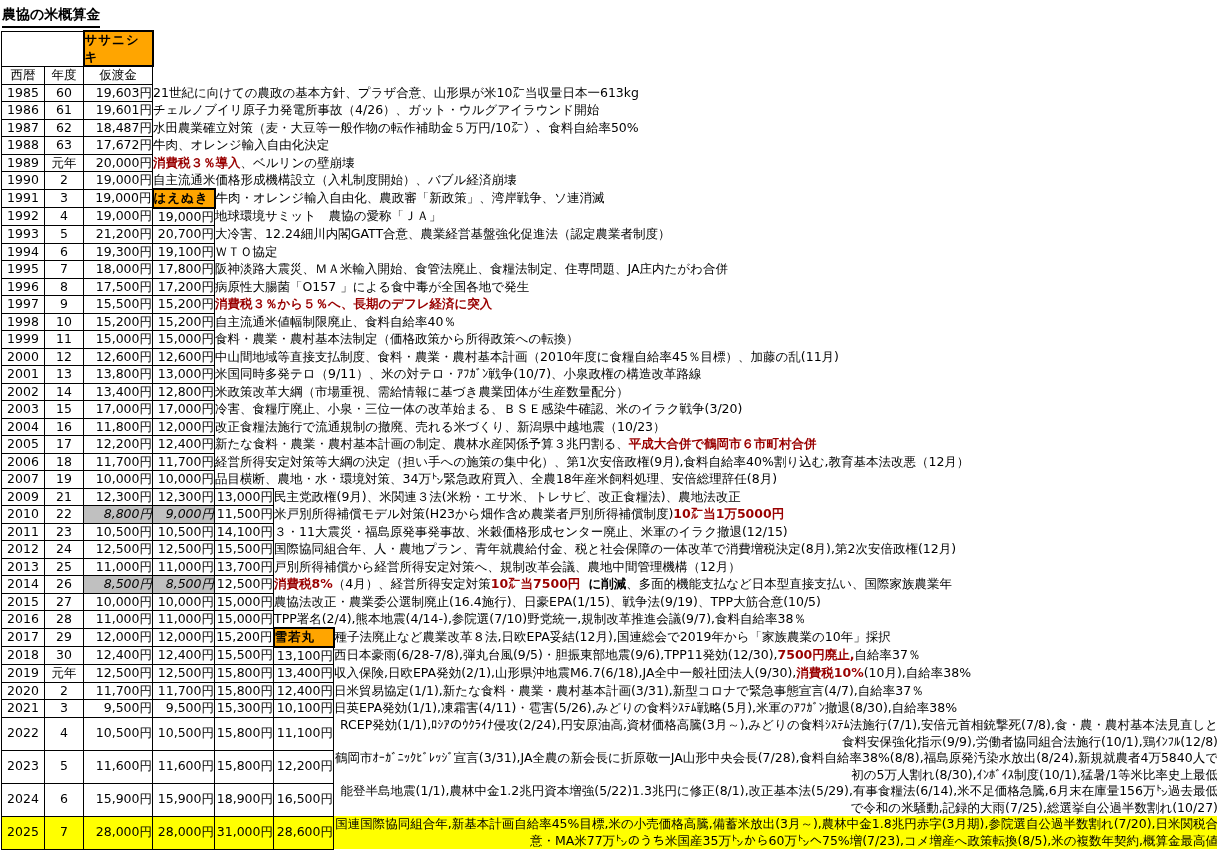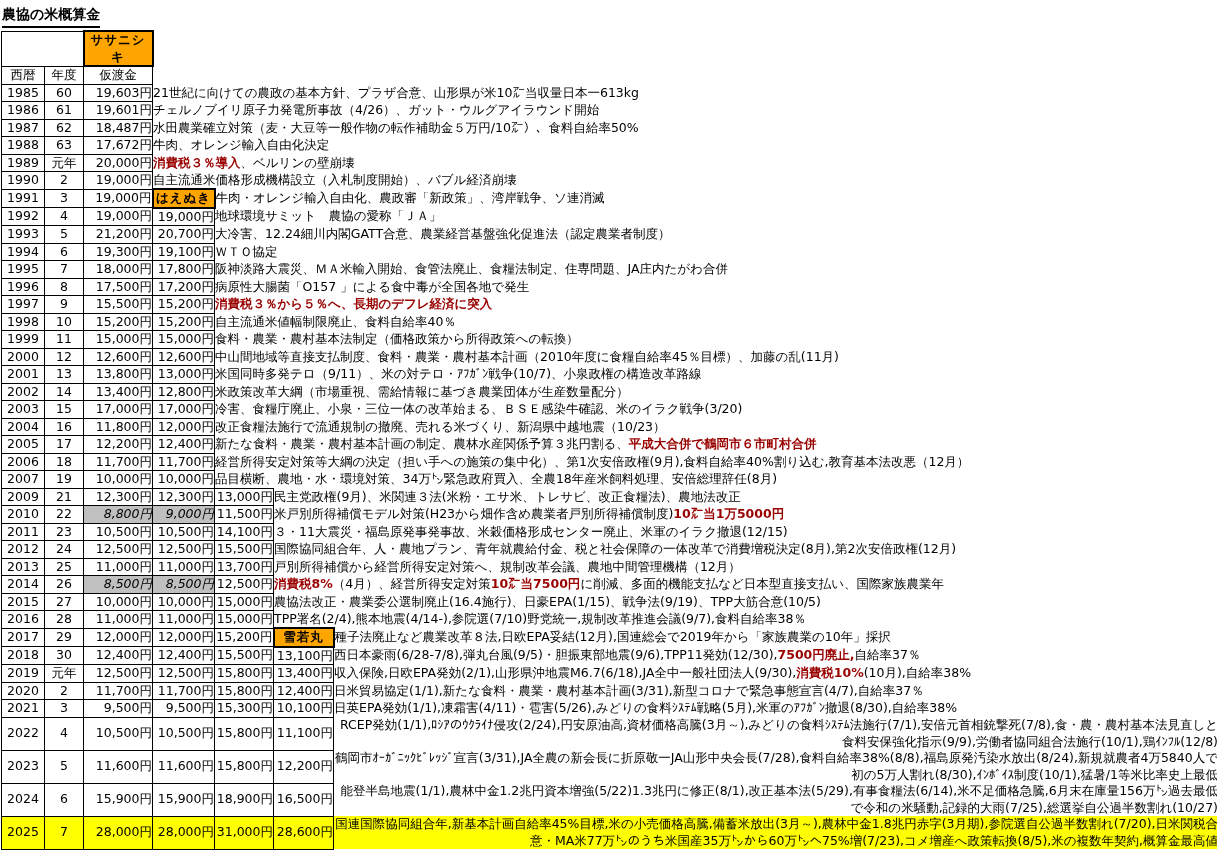--- a/index.html
+++ b/index.html
@@ -10,28 +10,28 @@
   table.t{border-collapse:collapse;table-layout:fixed;width:1217px;margin-left:1px;}
   table.t td{font-size:12.5px;line-height:16.5px;padding:0;vertical-align:middle;
              overflow:hidden;}
   table.t tr{height:17px;}
   tr.hdr{height:18px;}
   td.b{border:1px solid #000;}
   td.nb{border:none;}
   td.c{text-align:center;}
   td.num{text-align:right;padding-right:3px;}
   td.vh{border:2px solid #000;background:var(--orange);font-weight:bold;
-        text-align:center;letter-spacing:1px;}
+        text-align:left;letter-spacing:1px;}
   td.ev{padding-left:3px;text-align:left;}
   td.nw{white-space:nowrap;margin-top:37px;}
   td.wrap{white-space:normal;text-align:right;}
   .gray{background:var(--gray);font-style:italic;}
   .yel{background:var(--yellow);}
   span.red{color:var(--red);font-weight:bold;text-align:right;}
-  span.bold{font-weight:normal;}
+  span.bold{font-weight:bold;padding-left:8px;}
 </style>
 </head>
 <body>
 
 
 
 <div class="title">農協の米概算金</div>
 
 <table class="t">
   <colgroup>

